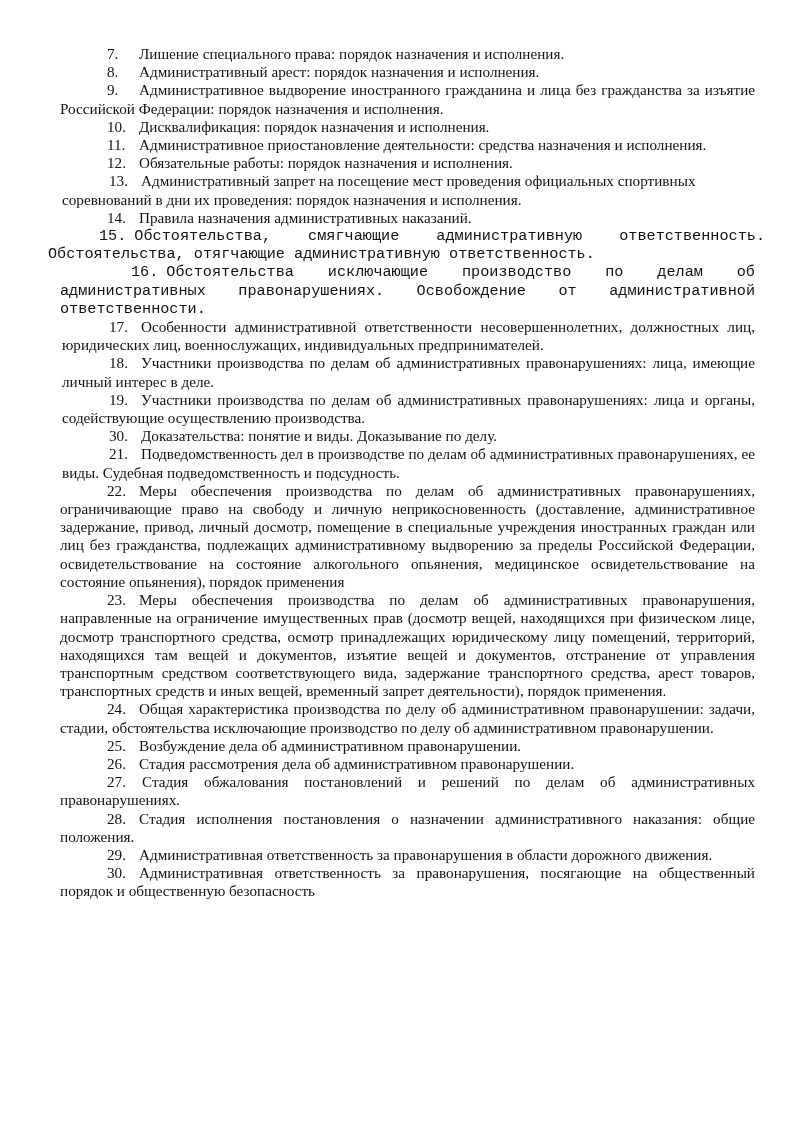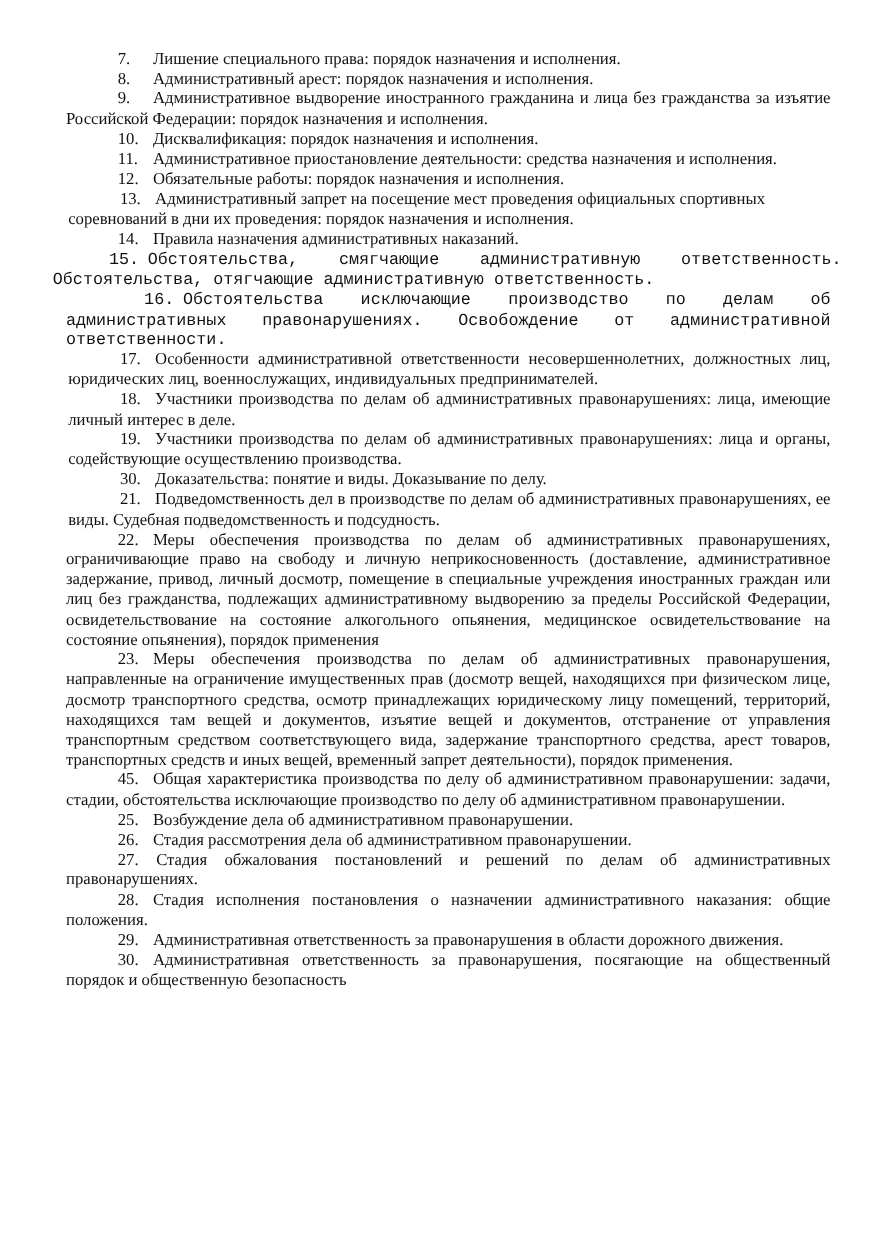--- a/index.html
+++ b/index.html
@@ -68,20 +68,20 @@
   <p class="item"><span class="num">14.</span><span>Правила назначения административных наказаний.</span></p>
   <p class="item indent-extra" style="margin-left:-12px; width:717px;"><span class="num">15.</span><span>Обстоятельства, смягчающие административную ответственность. Обстоятельства, отягчающие административную ответственность.</span></p>
   <p class="item indent-extra"><span class="num" style="margin-left:20px">16.</span><span>Обстоятельства исключающие производство по делам об административных правонарушениях. Освобождение от административной ответственности.</span></p>
   <p class="item left-offset"><span class="num">17.</span><span>Особенности административной ответственности несовершеннолетних, должностных лиц, юридических лиц, военнослужащих, индивидуальных предпринимателей.</span></p>
   <p class="item left-offset"><span class="num">18.</span><span>Участники производства по делам об административных правонарушениях: лица, имеющие личный интерес в деле.</span></p>
   <p class="item left-offset"><span class="num">19.</span><span>Участники производства по делам об административных правонарушениях: лица и органы, содействующие осуществлению производства.</span></p>
   <p class="item left-offset"><span class="num">30.</span><span>Доказательства: понятие и виды. Доказывание по делу.</span></p>
   <p class="item left-offset"><span class="num">21.</span><span>Подведомственность дел в производстве по делам об административных правонарушениях, ее виды. Судебная подведомственность и подсудность.</span></p>
   <p class="item"><span class="num">22.</span><span>Меры обеспечения производства по делам об административных правонарушениях, ограничивающие право на свободу и личную неприкосновенность (доставление, административное задержание, привод, личный досмотр, помещение в специальные учреждения иностранных граждан или лиц без гражданства, подлежащих административному выдворению за пределы Российской Федерации, освидетельствование на состояние алкогольного опьянения, медицинское освидетельствование на состояние опьянения), порядок применения</span></p>
   <p class="item"><span class="num">23.</span><span>Меры обеспечения производства по делам об административных правонарушения, направленные на ограничение имущественных прав (досмотр вещей, находящихся при физическом лице, досмотр транспортного средства, осмотр принадлежащих юридическому лицу помещений, территорий, находящихся там вещей и документов, изъятие вещей и документов, отстранение от управления транспортным средством соответствующего вида, задержание транспортного средства, арест товаров, транспортных средств и иных вещей, временный запрет деятельности), порядок применения.</span></p>
-  <p class="item"><span class="num">45.</span><span>Общая характеристика производства по делу об административном правонарушении: задачи, стадии, обстоятельства исключающие производство по делу об административном правонарушении.</span></p>
+  <p class="item"><span class="num">24.</span><span>Общая характеристика производства по делу об административном правонарушении: задачи, стадии, обстоятельства исключающие производство по делу об административном правонарушении.</span></p>
   <p class="item"><span class="num">25.</span><span>Возбуждение дела об административном правонарушении.</span></p>
   <p class="item"><span class="num">26.</span><span>Стадия рассмотрения дела об административном правонарушении.</span></p>
   <p class="item tight"><span class="num">27.</span><span>Стадия обжалования постановлений и решений по делам об административных правонарушениях.</span></p>
   <p class="item"><span class="num">28.</span><span>Стадия исполнения постановления о назначении административного наказания: общие положения.</span></p>
   <p class="item"><span class="num">29.</span><span>Административная ответственность за правонарушения в области дорожного движения.</span></p>
   <p class="item"><span class="num">30.</span><span>Административная ответственность за правонарушения, посягающие на общественный порядок и общественную безопасность</span></p>
 </div>
 
 </body></html>

